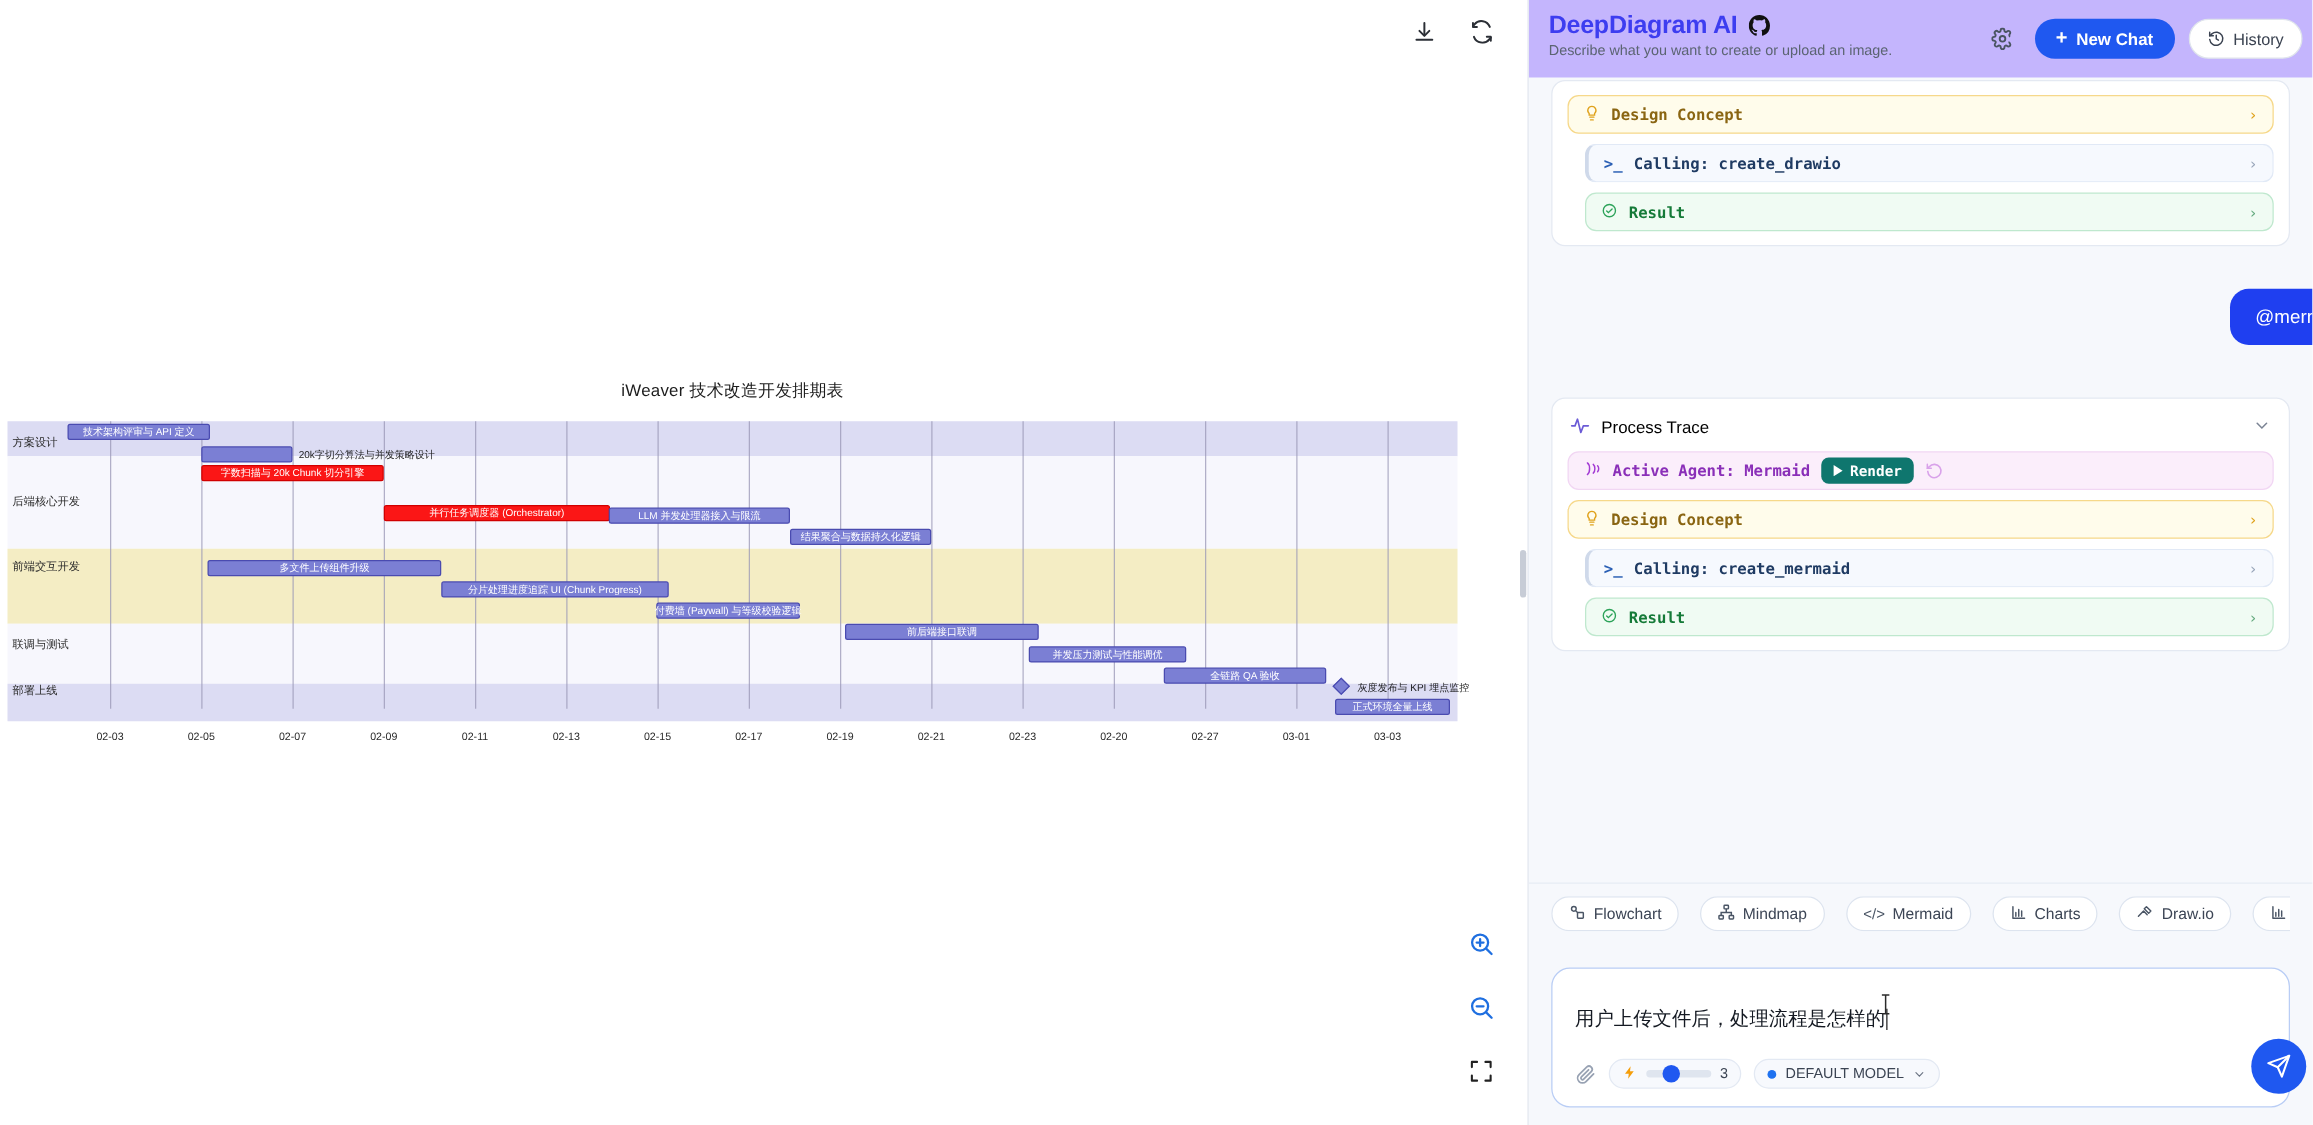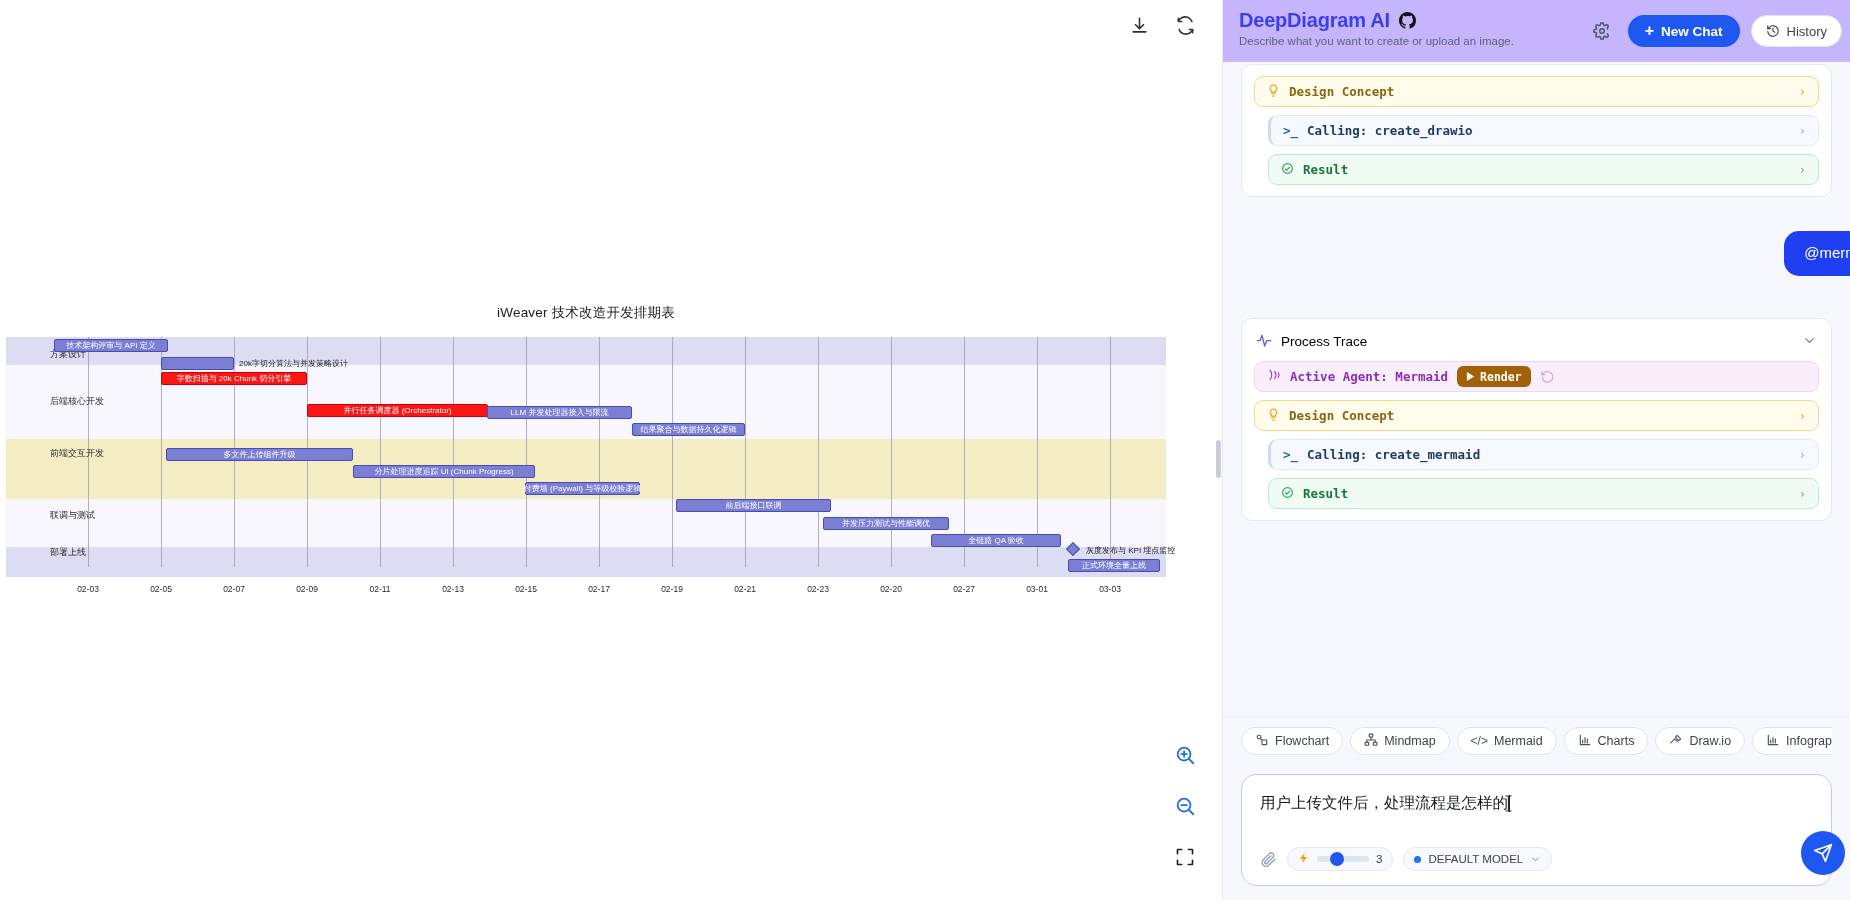--- a/index.html
+++ b/index.html
@@ -65,21 +65,20 @@
   .bands { position:absolute; inset:0; }
   .band { position:absolute; left:0; width:1160px; }
   .band.lav  { background:#dcdcf3; }
   .band.pale { background:#f7f7fd; }
   .band.yel  { background:#f4edc4; }
   .gridlines { position:absolute; inset:0; }
   .vline { position:absolute; top:0; bottom:0; width:1px; background:#9a97b5; opacity:.75; }
   .cat-label {
     position:absolute; left:4px; font-size:9px; color:#2a2a2a;
     white-space:nowrap;
-    margin-left:40px;
   }
   .bar {
     position:absolute; height:13px; border-radius:2px;
     display:flex; align-items:center; justify-content:center;
     font-size:8px; white-space:nowrap; line-height:1;
   }
   .bar.blue { background:#7b7fd4; border:1px solid #4a4bb0; color:#ffffff; }
   .bar.red  { background:#fb1616; border:1px solid #d10000; color:#ffffff; }
   .bar-out {
     position:absolute; font-size:8px; color:#1b1b1b; white-space:nowrap;
@@ -174,48 +173,48 @@
     color:#1f3b63; margin-left:14px;
   }
   .pill-calling .arrow { color:#9aa7bb; }
   .pill-result {
     background:#f0fbf3; border:1px solid #bfe8ce; color:#157a38;
     margin-left:14px; margin-bottom:0;
   }
   .pill-result .arrow { color:#67ab80; }
   .btn-render {
     height:21px; padding:0 9px; border-radius:6px;
-    background:#a16207; color:#fff; font-size:11.5px; font-weight:bold;
+    background:#0f766e; color:#fff; font-size:11.5px; font-weight:bold;
     display:flex; align-items:center; gap:5px; cursor:pointer;
     font-family:"DejaVu Sans Mono", monospace;
   }
   .retry-ico { color:#d9a2ea; cursor:pointer; display:flex; align-items:center; }
 
   .user-msg-row { display:flex; justify-content:flex-end; margin:34px 0 42px 0; }
   .user-bubble {
     background:#1f3ff0; color:#ffffff; font-size:15px;
     padding:13px 20px; border-radius:15px;
     margin-right:-220px; white-space:nowrap;
   }
 
   
   .composer-zone {
     flex:0 0 auto; padding:10px 18px 14px 18px;
     border-top:1px solid #e6ebf3; background:#f6f8fc;
   }
-  .chip-row { display:flex; gap:7px; margin-bottom:19px; overflow:hidden; }
+  .chip-row { display:flex; gap:17px; margin-bottom:29px; overflow:hidden; }
   .chip {
     height:28px; padding:0 13px; border-radius:14px;
     background:#fff; border:1px solid #dde4ef; color:#3c4555;
     font-size:12.5px; display:flex; align-items:center; gap:6px;
     white-space:nowrap; cursor:pointer; flex:0 0 auto;
   }
   .composer {
     position:relative; background:#fff; border:1.5px solid #b9cdf5;
-    border-radius:15px; height:112px; padding:18px 18px 0 18px;
+    border-radius:15px; height:112px; padding:30px 18px 0 18px;
   }
   .composer-text {
     font-size:15.5px; color:#141922; display:flex; align-items:center;
   }
   .caret { display:inline-block; width:1px; height:17px; background:#222; margin-left:1px; }
   .ibeam {
     position:absolute; left:262px; top:20px; width:9px; height:17px; color:#2b2b2b;
   }
   .composer-foot {
     position:absolute; left:18px; bottom:14px; right:18px;

